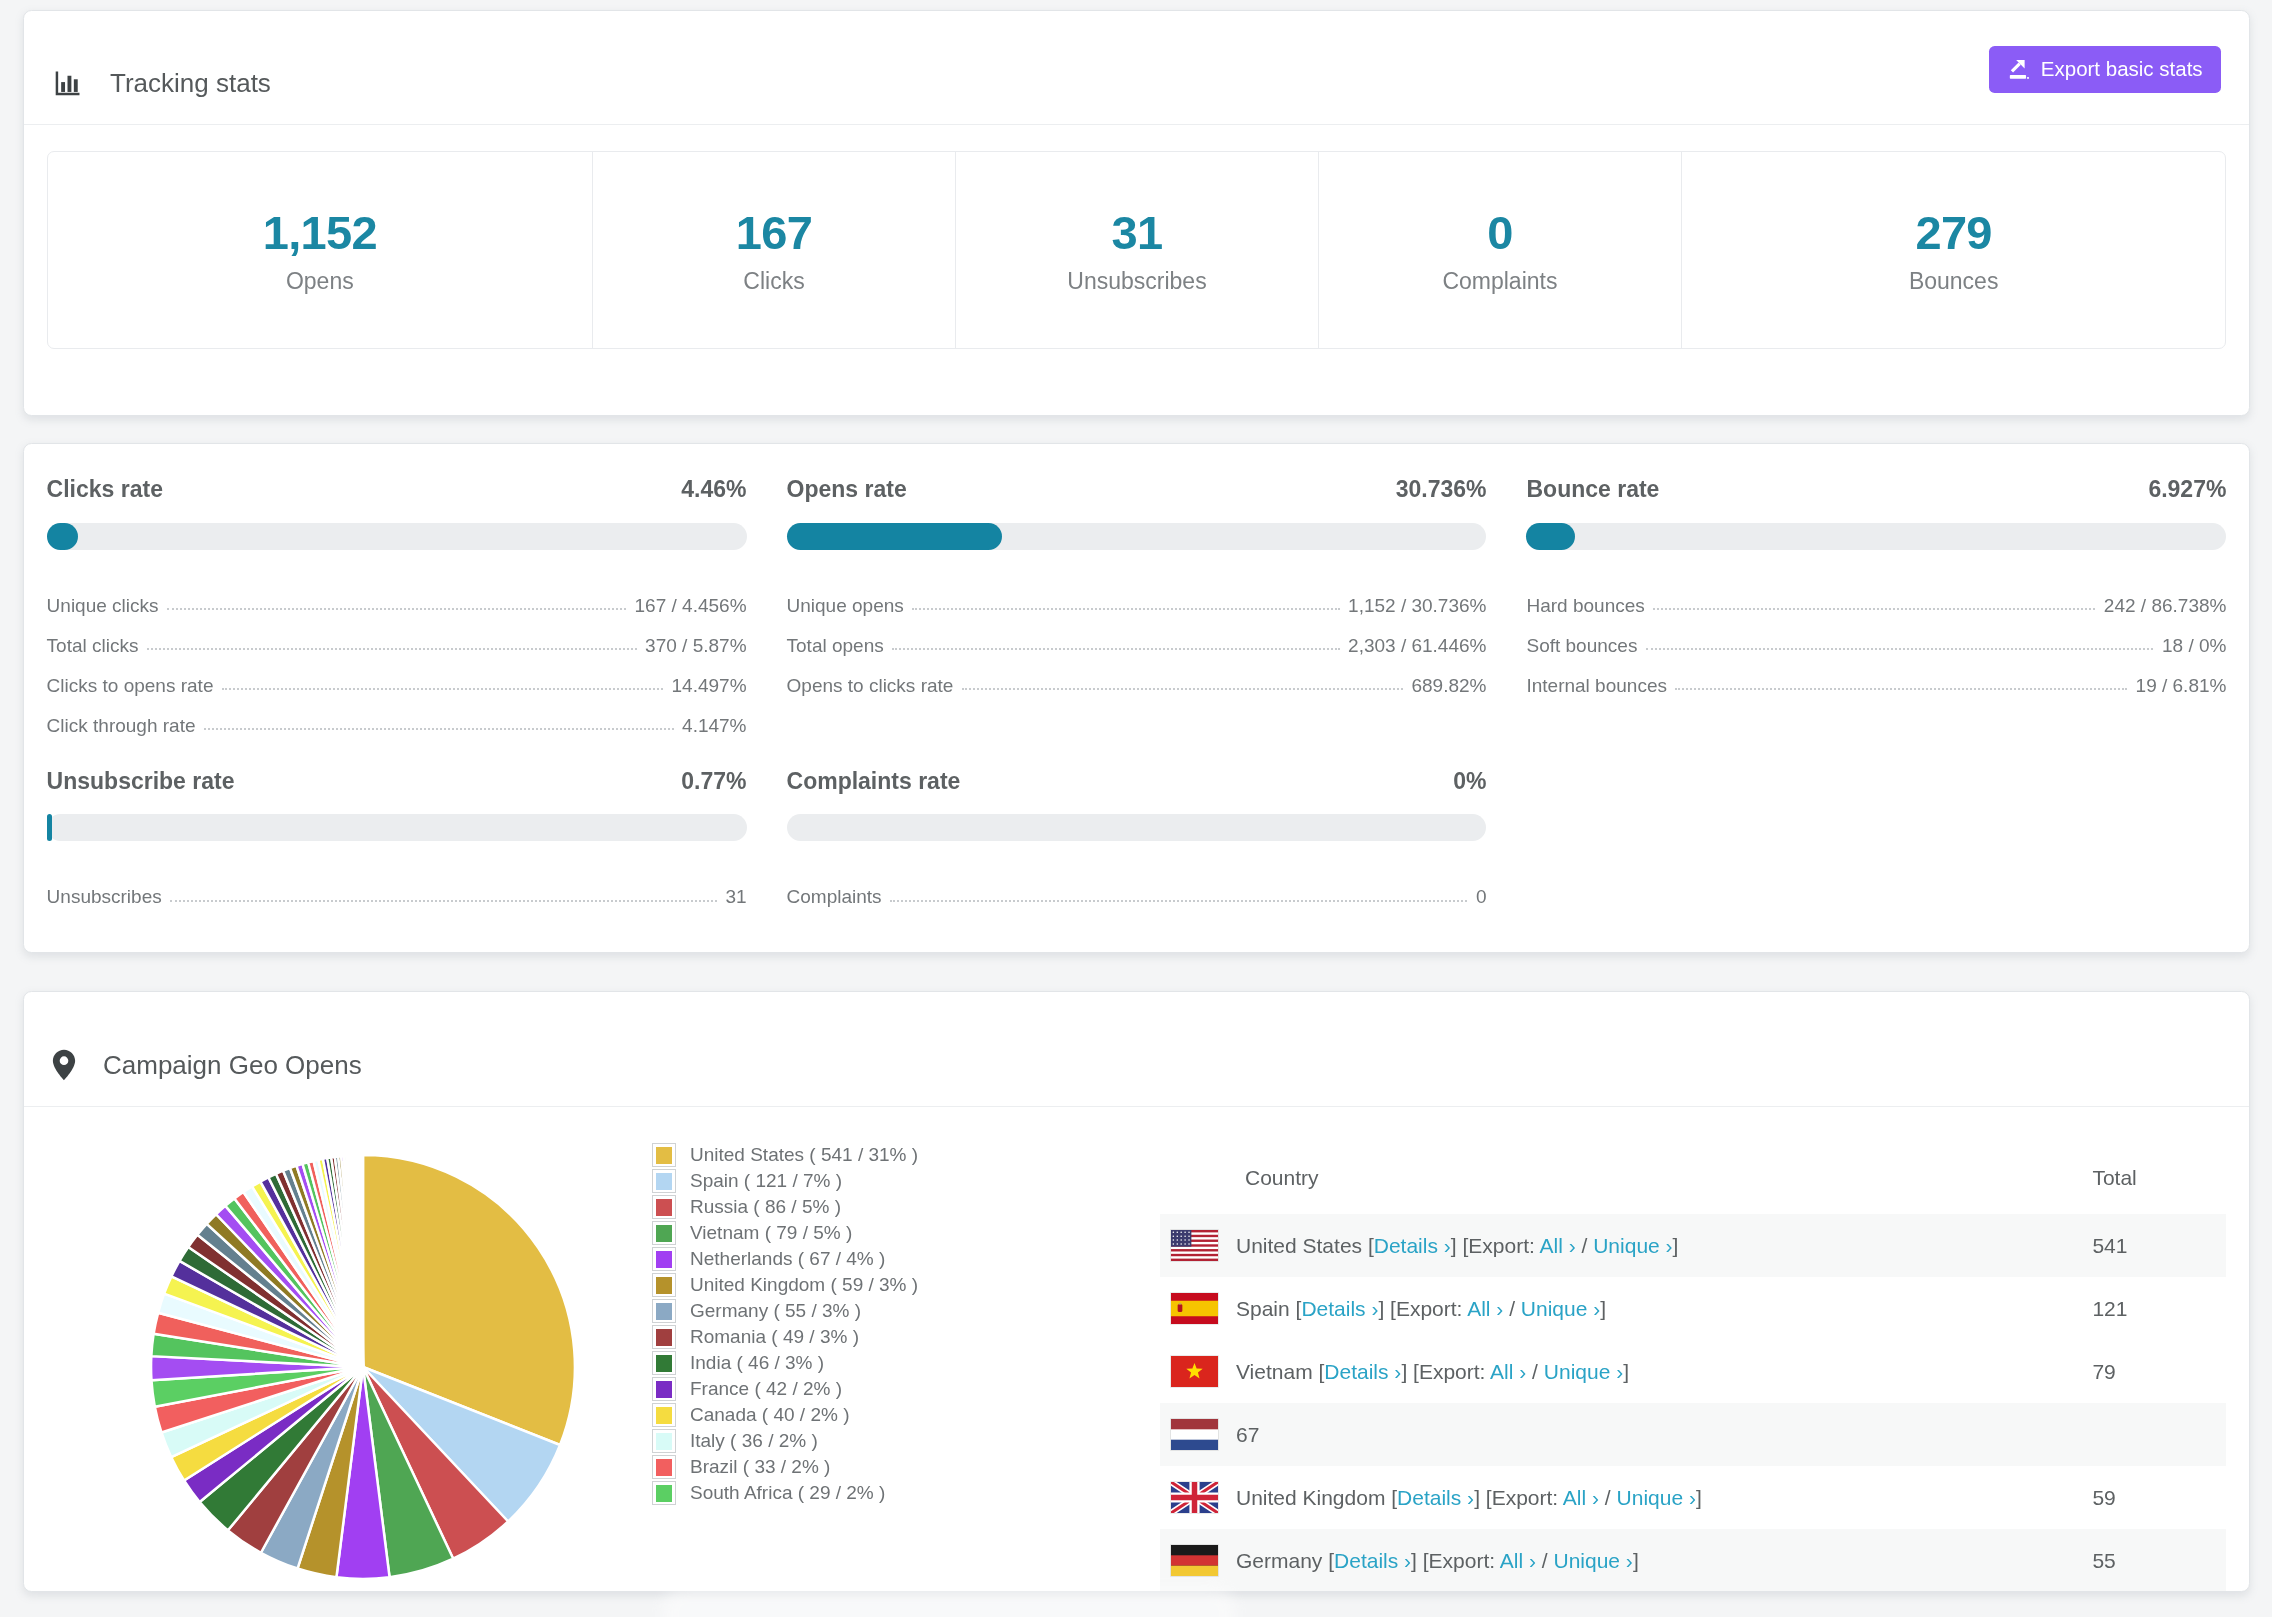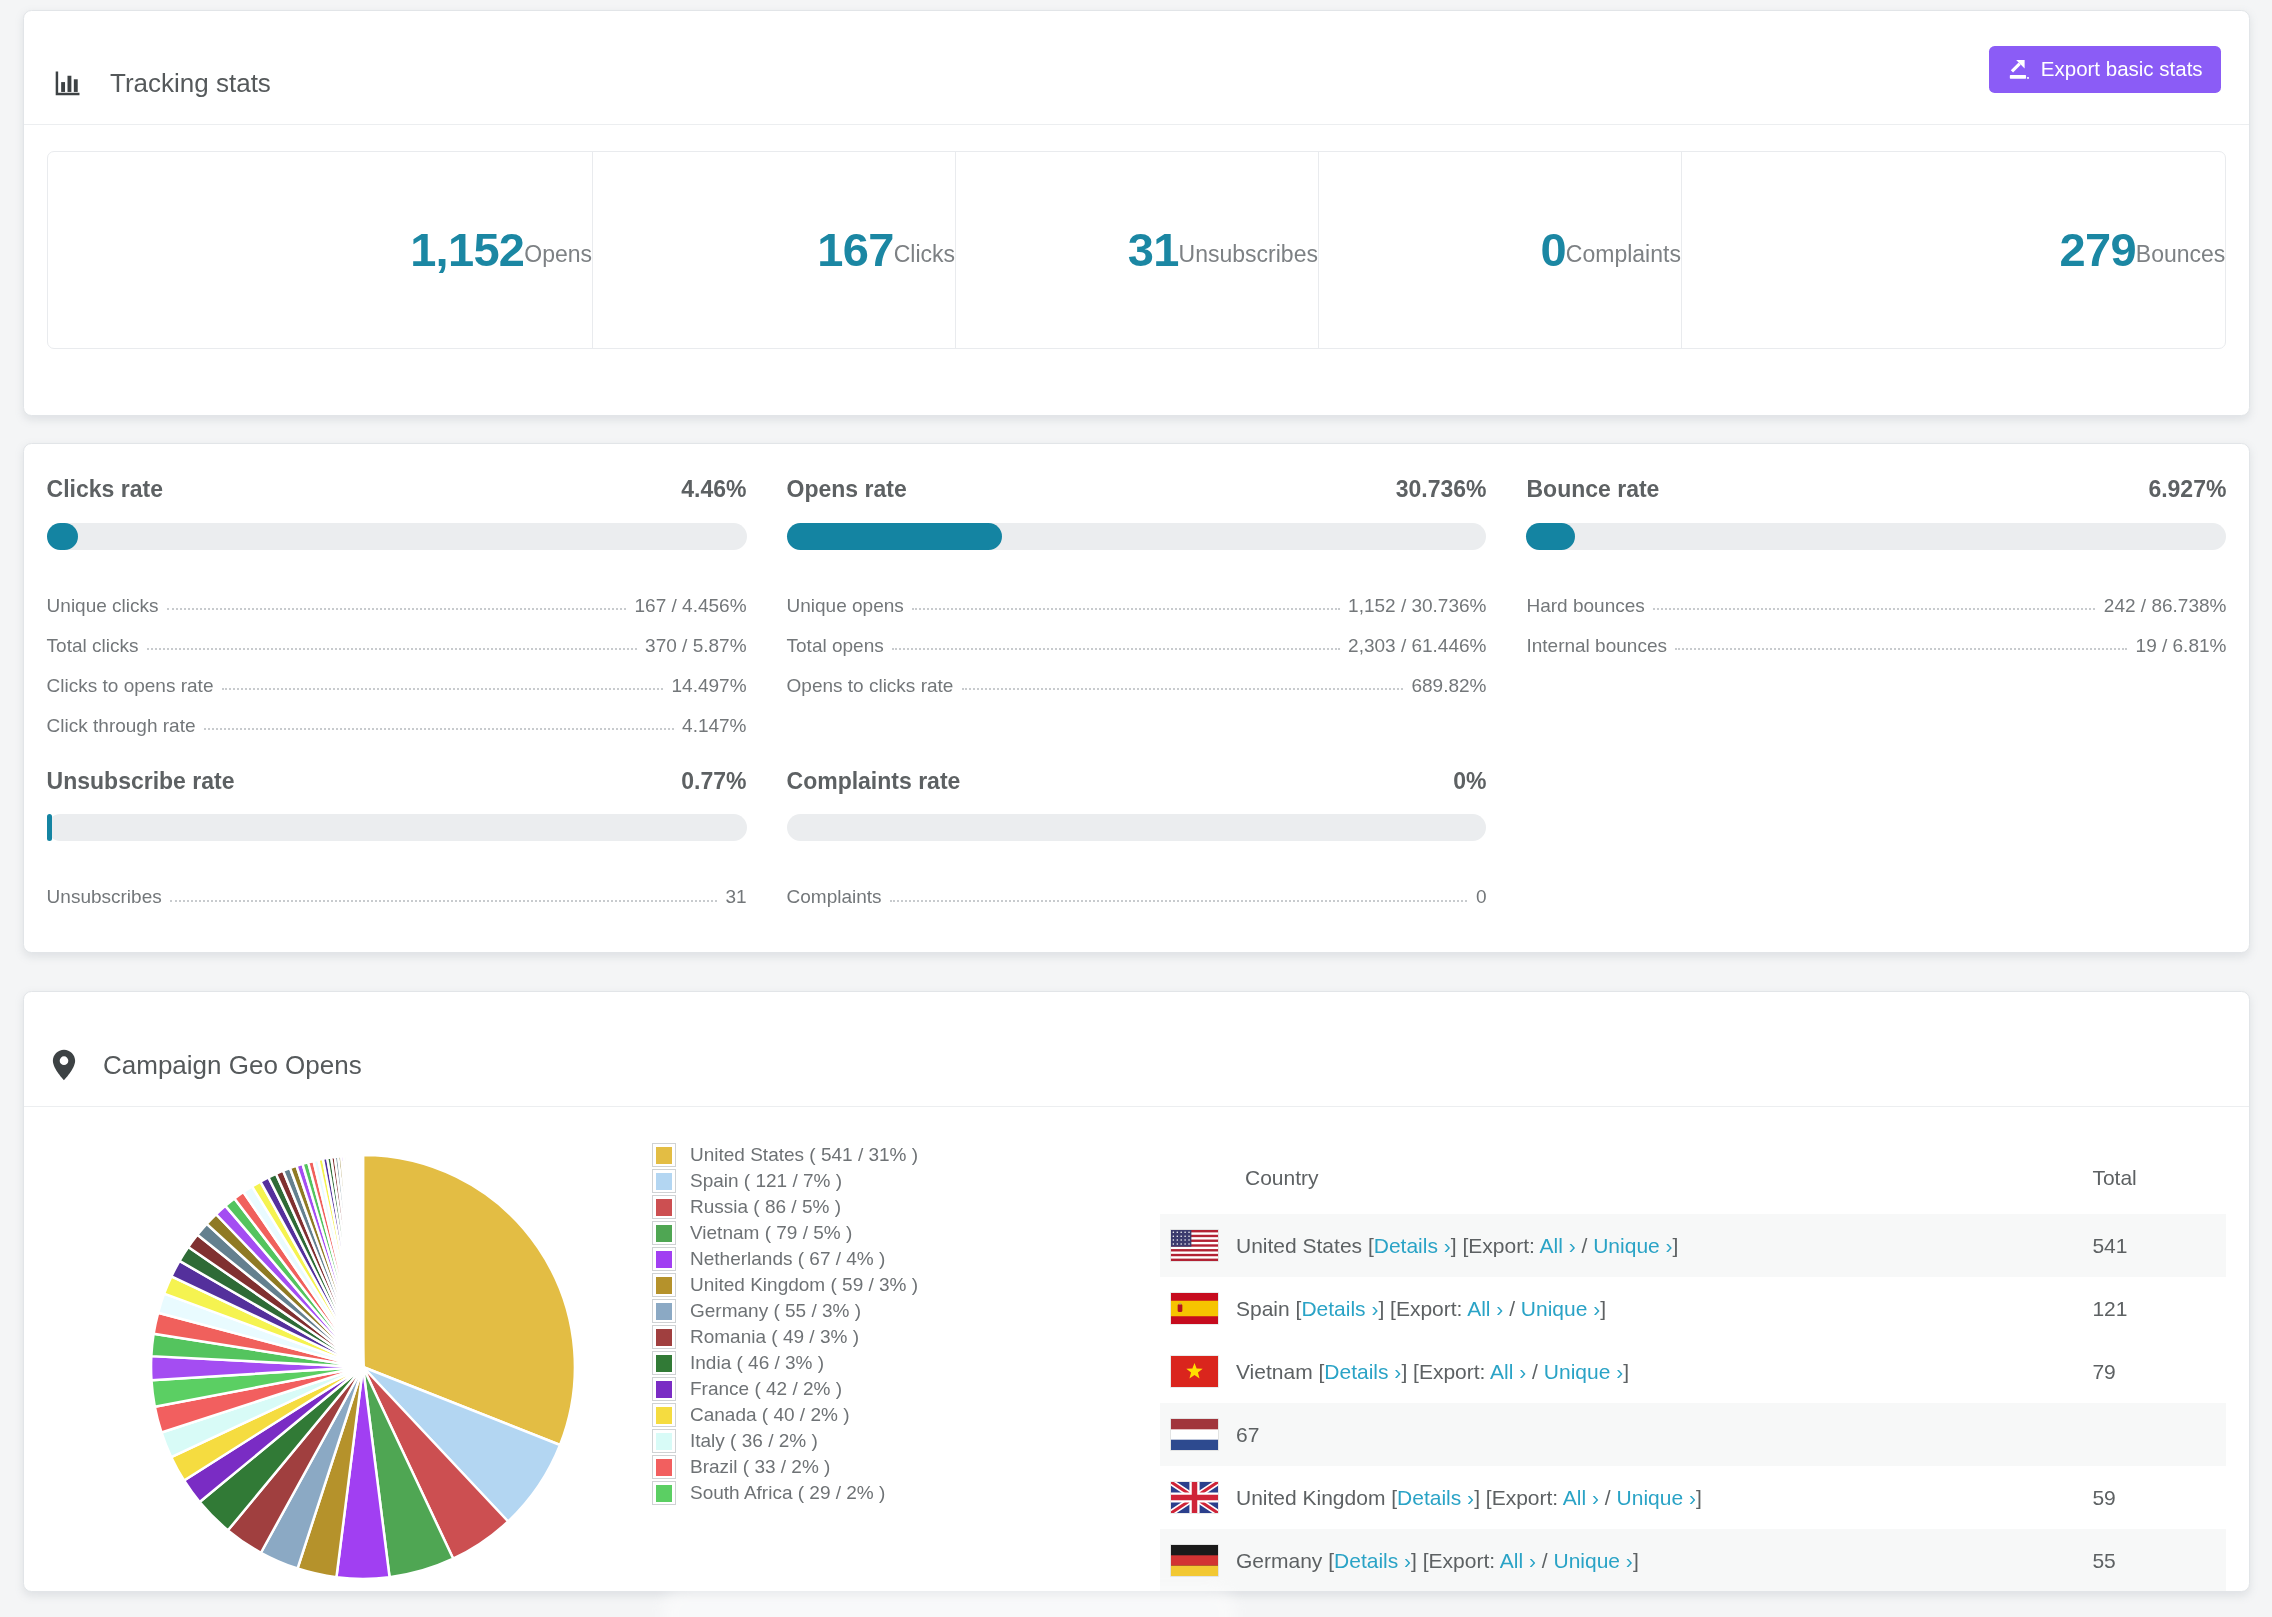--- a/index.html
+++ b/index.html
@@ -27,21 +27,21 @@
   .icon svg { display:block; }
   .btn {
     display:flex; align-items:center; gap:11.3px;
     background:#8b5cf6; color:#fff; font-size:20.5px;
     height:47px; padding:0 18.4px; border:none; border-radius:5.6px; cursor:pointer;
     font-family: inherit;
   }
   
   #card1 .card-body { padding: 25.4px 22.6px 66px; }
   .stats-box { display:flex; border:1.4px solid #e9ebee; border-radius:7px; height:198px; overflow:hidden; background:#fff; }
-  .stat-cell { display:flex; flex-direction:row; align-items:center; justify-content:flex-end; border-left:1.4px solid #e9ebee; }
+  .stat-cell { display:flex; flex-direction:column; align-items:center; justify-content:center; border-left:1.4px solid #e9ebee; }
   .stat-cell:first-child { border-left:none; }
   .stat-value { font-size:47px; font-weight:bold; color:#1b87a3; letter-spacing:-0.7px; }
   .stat-label { font-size:23px; color:#7d8184; margin-top:8.5px; }
   
   #card2 { margin-top:27.5px; padding:32px 22.6px 44px; }
   #rates-grid { display:grid; grid-template-columns:1fr 1fr 1fr; column-gap:40px; row-gap:31px; }
   .rate-head { display:flex; justify-content:space-between; align-items:baseline; font-size:23px; font-weight:bold; color:#5d6163; height:28px; }
   .bar { height:27px; background:#ebedef; border-radius:13.4px; margin-top:18.4px; position:relative; }
   .fill { position:absolute; left:0; top:0; bottom:0; background:#1484a2; border-radius:13.4px; }
   .rate-list { margin-top:27px; }
@@ -191,20 +191,25 @@
             <span>6.927%</span>
           </div>
           <div class="bar">
             <div class="fill" style="width:6.927%"></div>
           </div>
           <div class="rate-list">
             <div class="rate-row">
               <span>Hard bounces</span>
               <span class="leader"></span>
               <span>242 / 86.738%</span>
+            </div>
+            <div class="rate-row">
+              <span>Soft bounces</span>
+              <span class="leader"></span>
+              <span>18 / 0%</span>
             </div>
             <div class="rate-row">
               <span>Internal bounces</span>
               <span class="leader"></span>
               <span>19 / 6.81%</span>
             </div>
           </div>
         </div>
         <div class="rate-block">
           <div class="rate-head">

